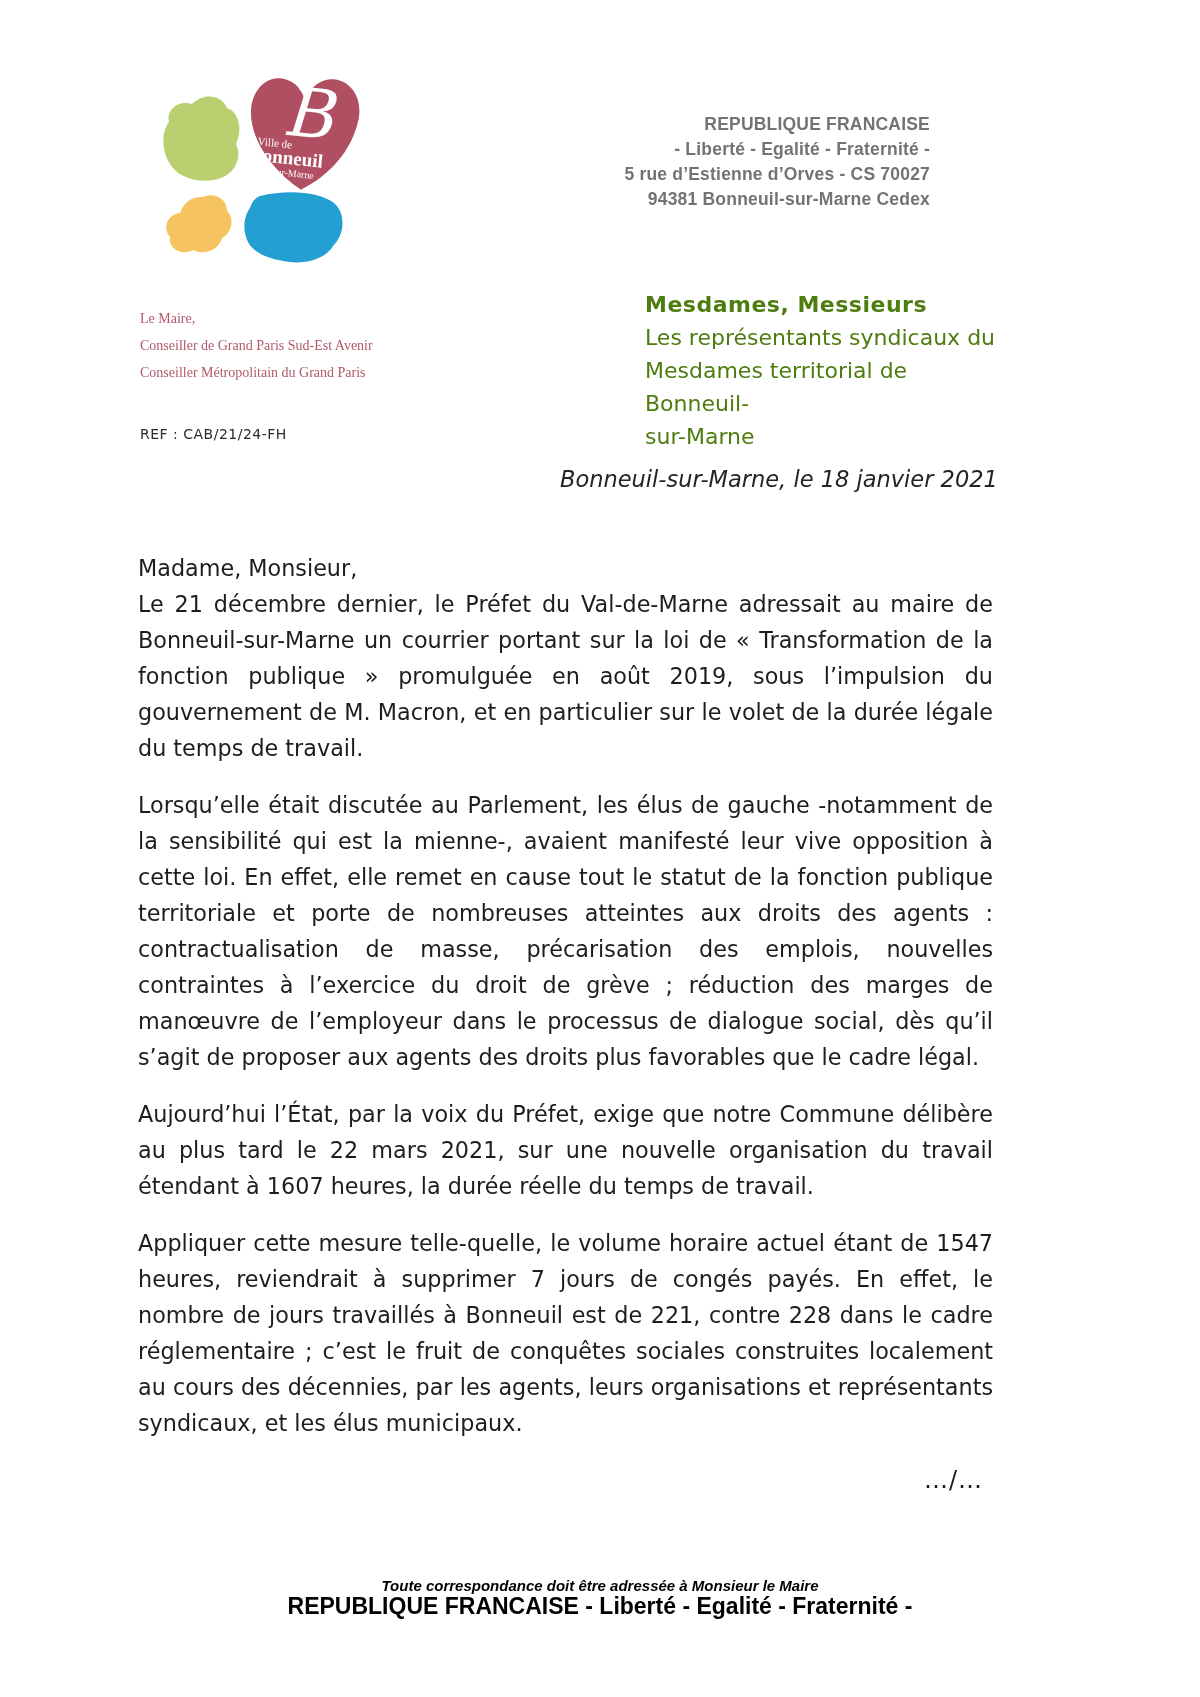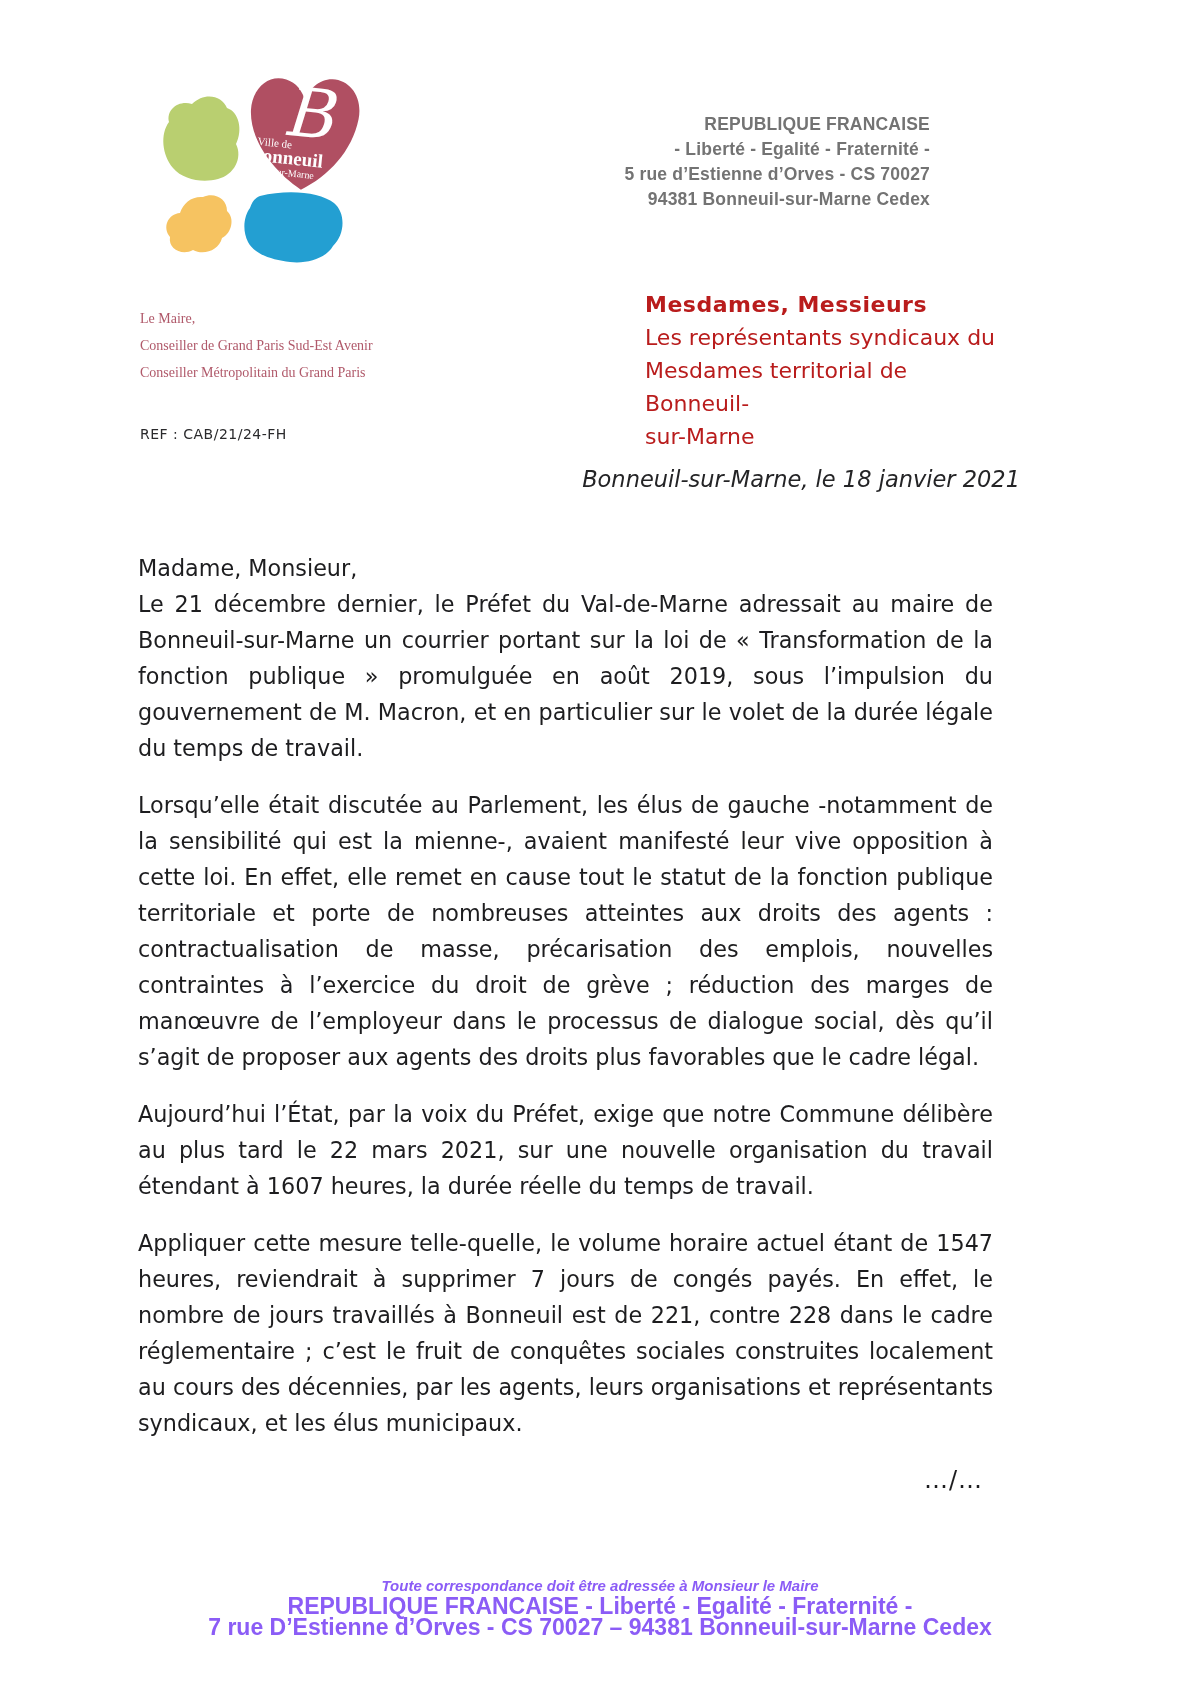--- a/index.html
+++ b/index.html
@@ -59,31 +59,30 @@
   }
 
   
   .recipient-block {
     position: absolute;
     left: 645px;
     top: 288px;
     width: 360px;
     font-size: 22px;
     line-height: 33px;
-    color: #b91c1c;
+    color: #4d7c0f;
   }
   .recipient-block .salutation { font-weight: bold; letter-spacing: 0.5px; }
 
   
   .dateline {
     position: absolute;
     left: 560px;
     top: 466px;
     width: 460px;
-    text-align: right;
     font-style: italic;
     font-size: 22.5px;
     color: #242426;
   }
 
   
   .body-block {
     position: absolute;
     left: 138px;
     top: 550px;
@@ -103,21 +102,21 @@
   }
 
   
   .footer-block {
     position: absolute;
     left: 90px;
     top: 1576px;
     width: 1020px;
     text-align: center;
     font-family: "Liberation Sans", sans-serif;
-    color: #8b5cf6;
+    color: #000000;
   }
   .footer-block .f1 { font-size: 15px; font-weight: bold; font-style: italic; line-height: 20px; }
   .footer-block .f2, .footer-block .f3 { font-size: 23px; font-weight: bold; line-height: 21px; }
 </style>
 </head>
 <body>
 
 <div class="page">
 
   <div class="logo">
@@ -167,16 +166,15 @@
     <p>Le 21 décembre dernier, le Préfet du Val-de-Marne adressait au maire de Bonneuil-sur-Marne un courrier portant sur la loi de « Transformation de la fonction publique » promulguée en août 2019, sous l’impulsion du gouvernement de M. Macron, et en particulier sur le volet de la durée légale du temps de travail.</p>
     <p>Lorsqu’elle était discutée au Parlement, les élus de gauche -notamment de la sensibilité qui est la mienne-, avaient manifesté leur vive opposition à cette loi. En effet, elle remet en cause tout le statut de la fonction publique territoriale et porte de nombreuses atteintes aux droits des agents : contractualisation de masse, précarisation des emplois, nouvelles contraintes à l’exercice du droit de grève ; réduction des marges de manœuvre de l’employeur dans le processus de dialogue social, dès qu’il s’agit de proposer aux agents des droits plus favorables que le cadre légal.</p>
     <p>Aujourd’hui l’État, par la voix du Préfet, exige que notre Commune délibère au plus tard le 22 mars 2021, sur une nouvelle organisation du travail étendant à 1607 heures, la durée réelle du temps de travail.</p>
     <p>Appliquer cette mesure telle-quelle, le volume horaire actuel étant de 1547 heures, reviendrait à supprimer 7 jours de congés payés. En effet, le nombre de jours travaillés à Bonneuil est de 221, contre 228 dans le cadre réglementaire ; c’est le fruit de conquêtes sociales construites localement au cours des décennies, par les agents, leurs organisations et représentants syndicaux, et les élus municipaux.</p>
     <div class="continuation">…/…</div>
   </div>
 
   <div class="footer-block">
     <div class="f1">Toute correspondance doit être adressée à Monsieur le Maire</div>
     <div class="f2">REPUBLIQUE FRANCAISE - Liberté - Egalité - Fraternité -</div>
-    <div class="f3">7 rue D’Estienne d’Orves - CS 70027 – 94381 Bonneuil-sur-Marne Cedex</div>
   </div>
 
 </div>
 
 </body></html>

